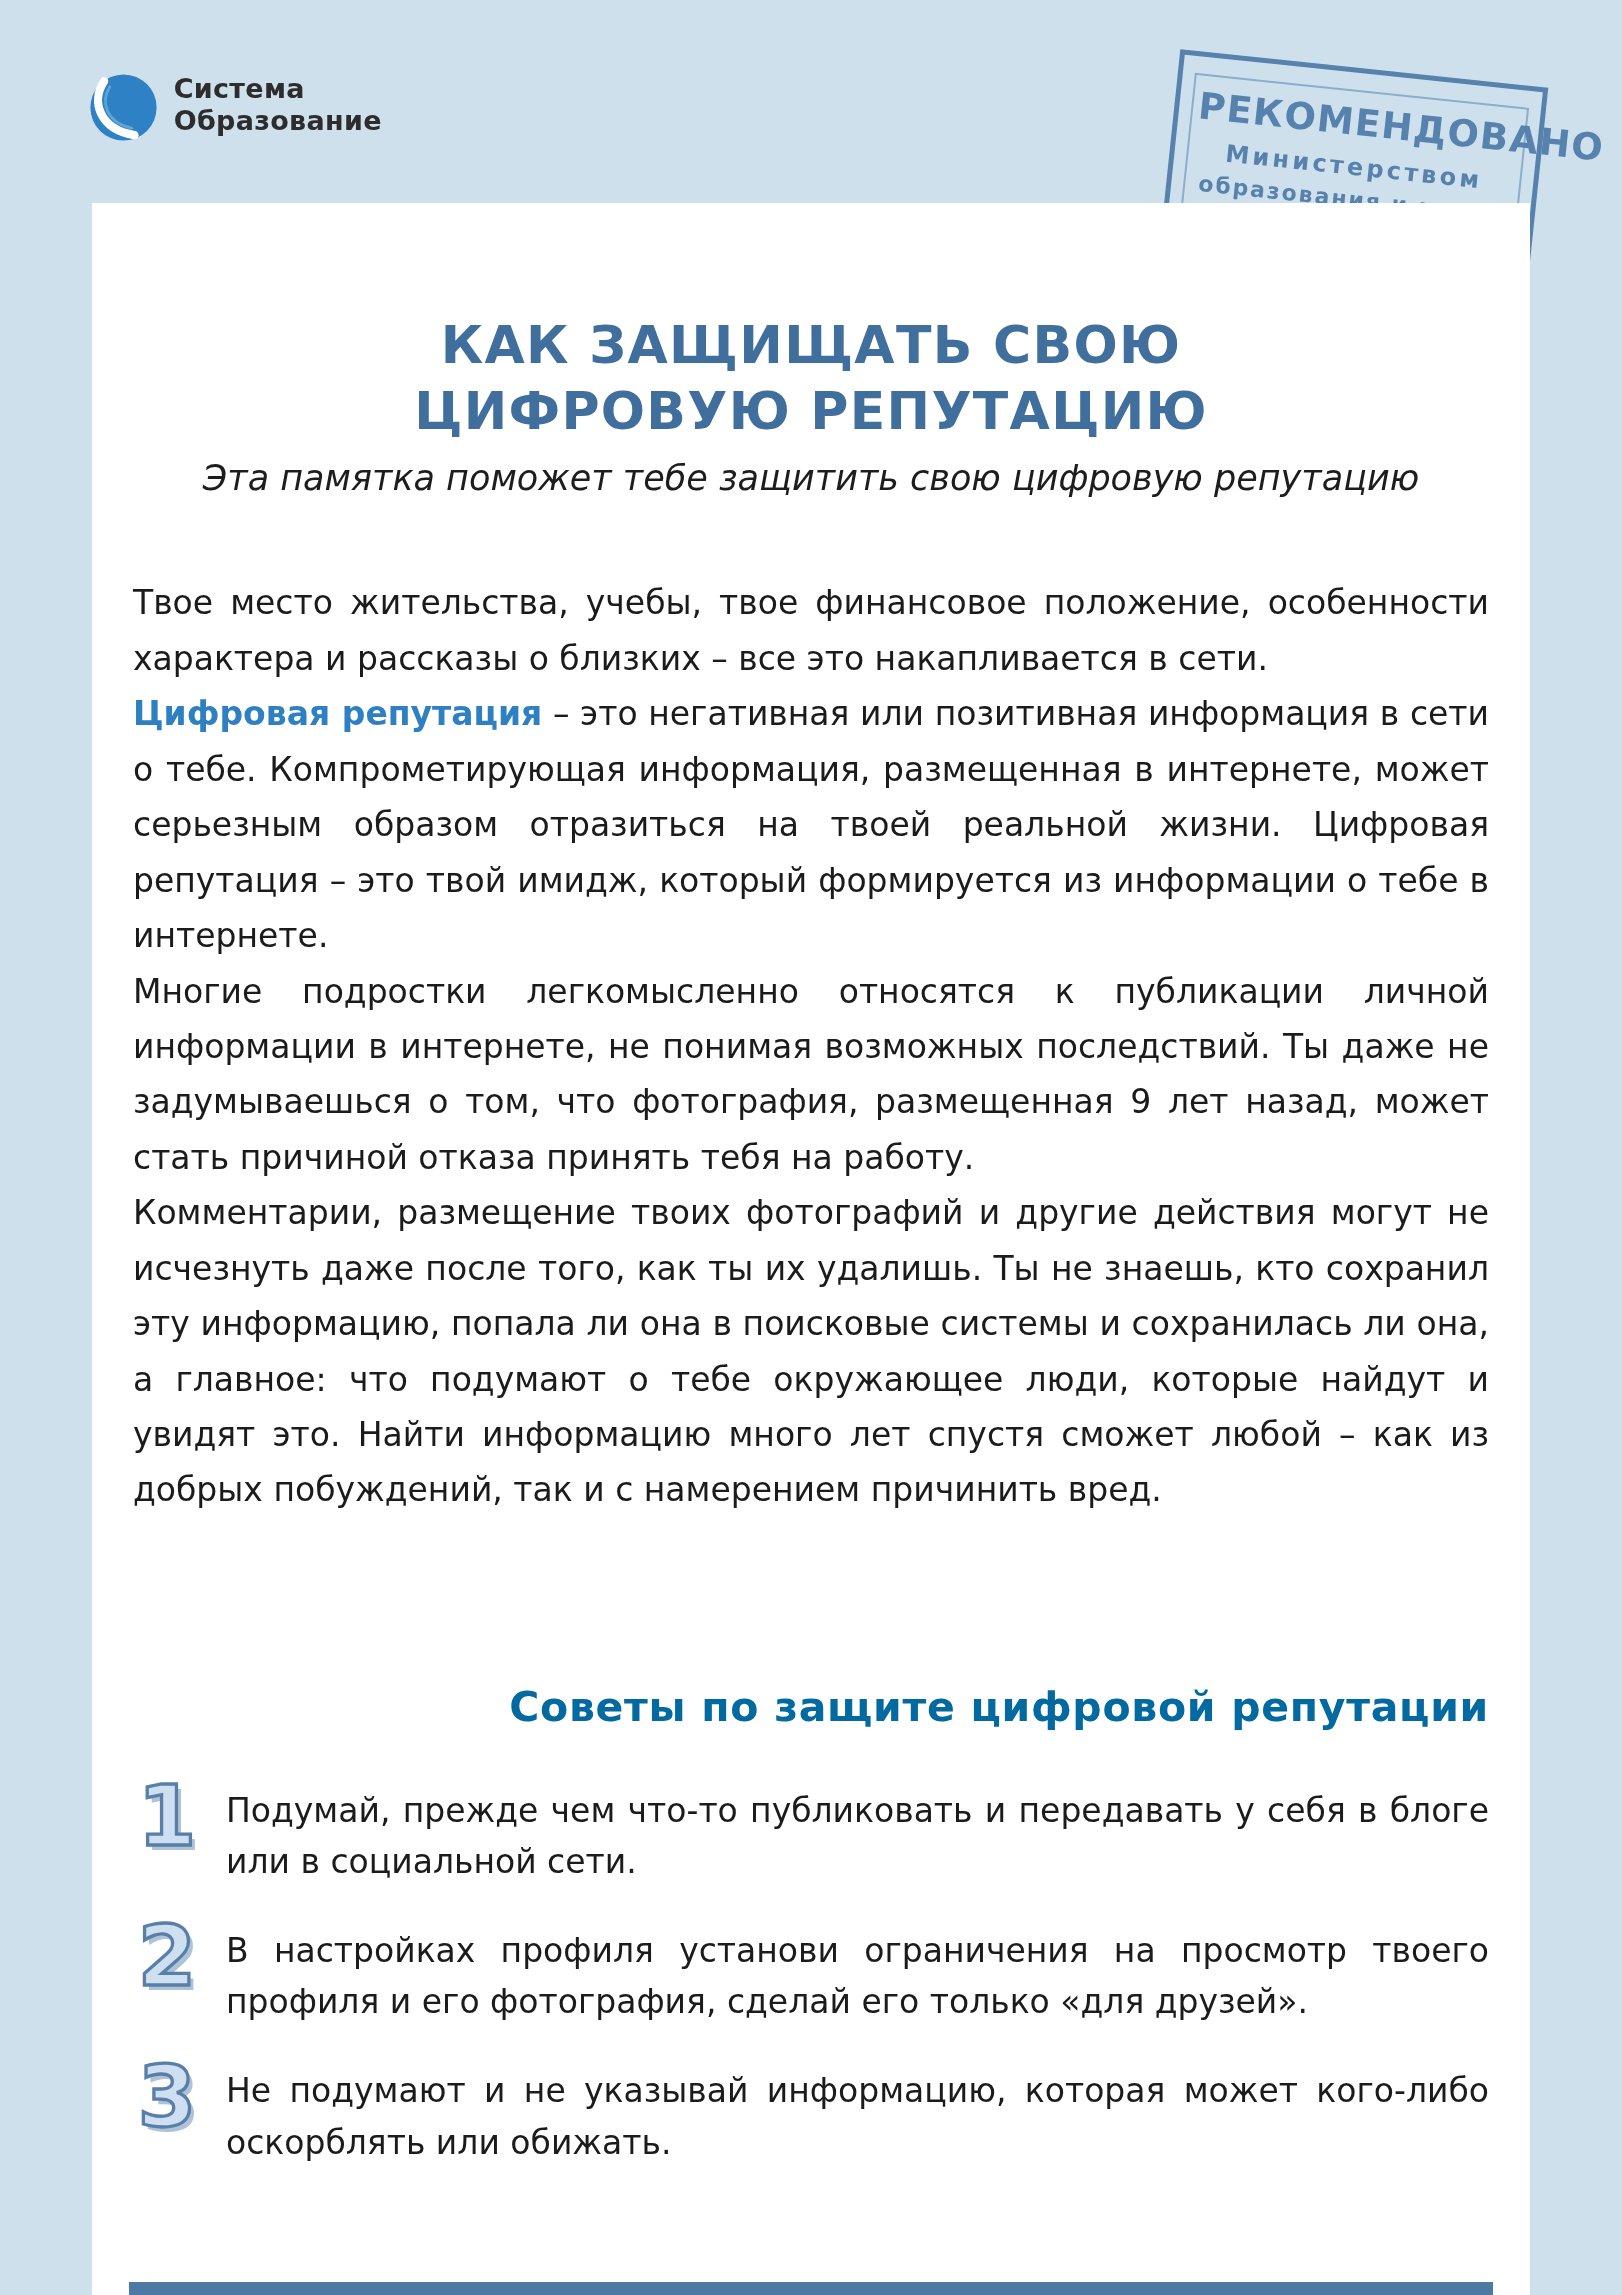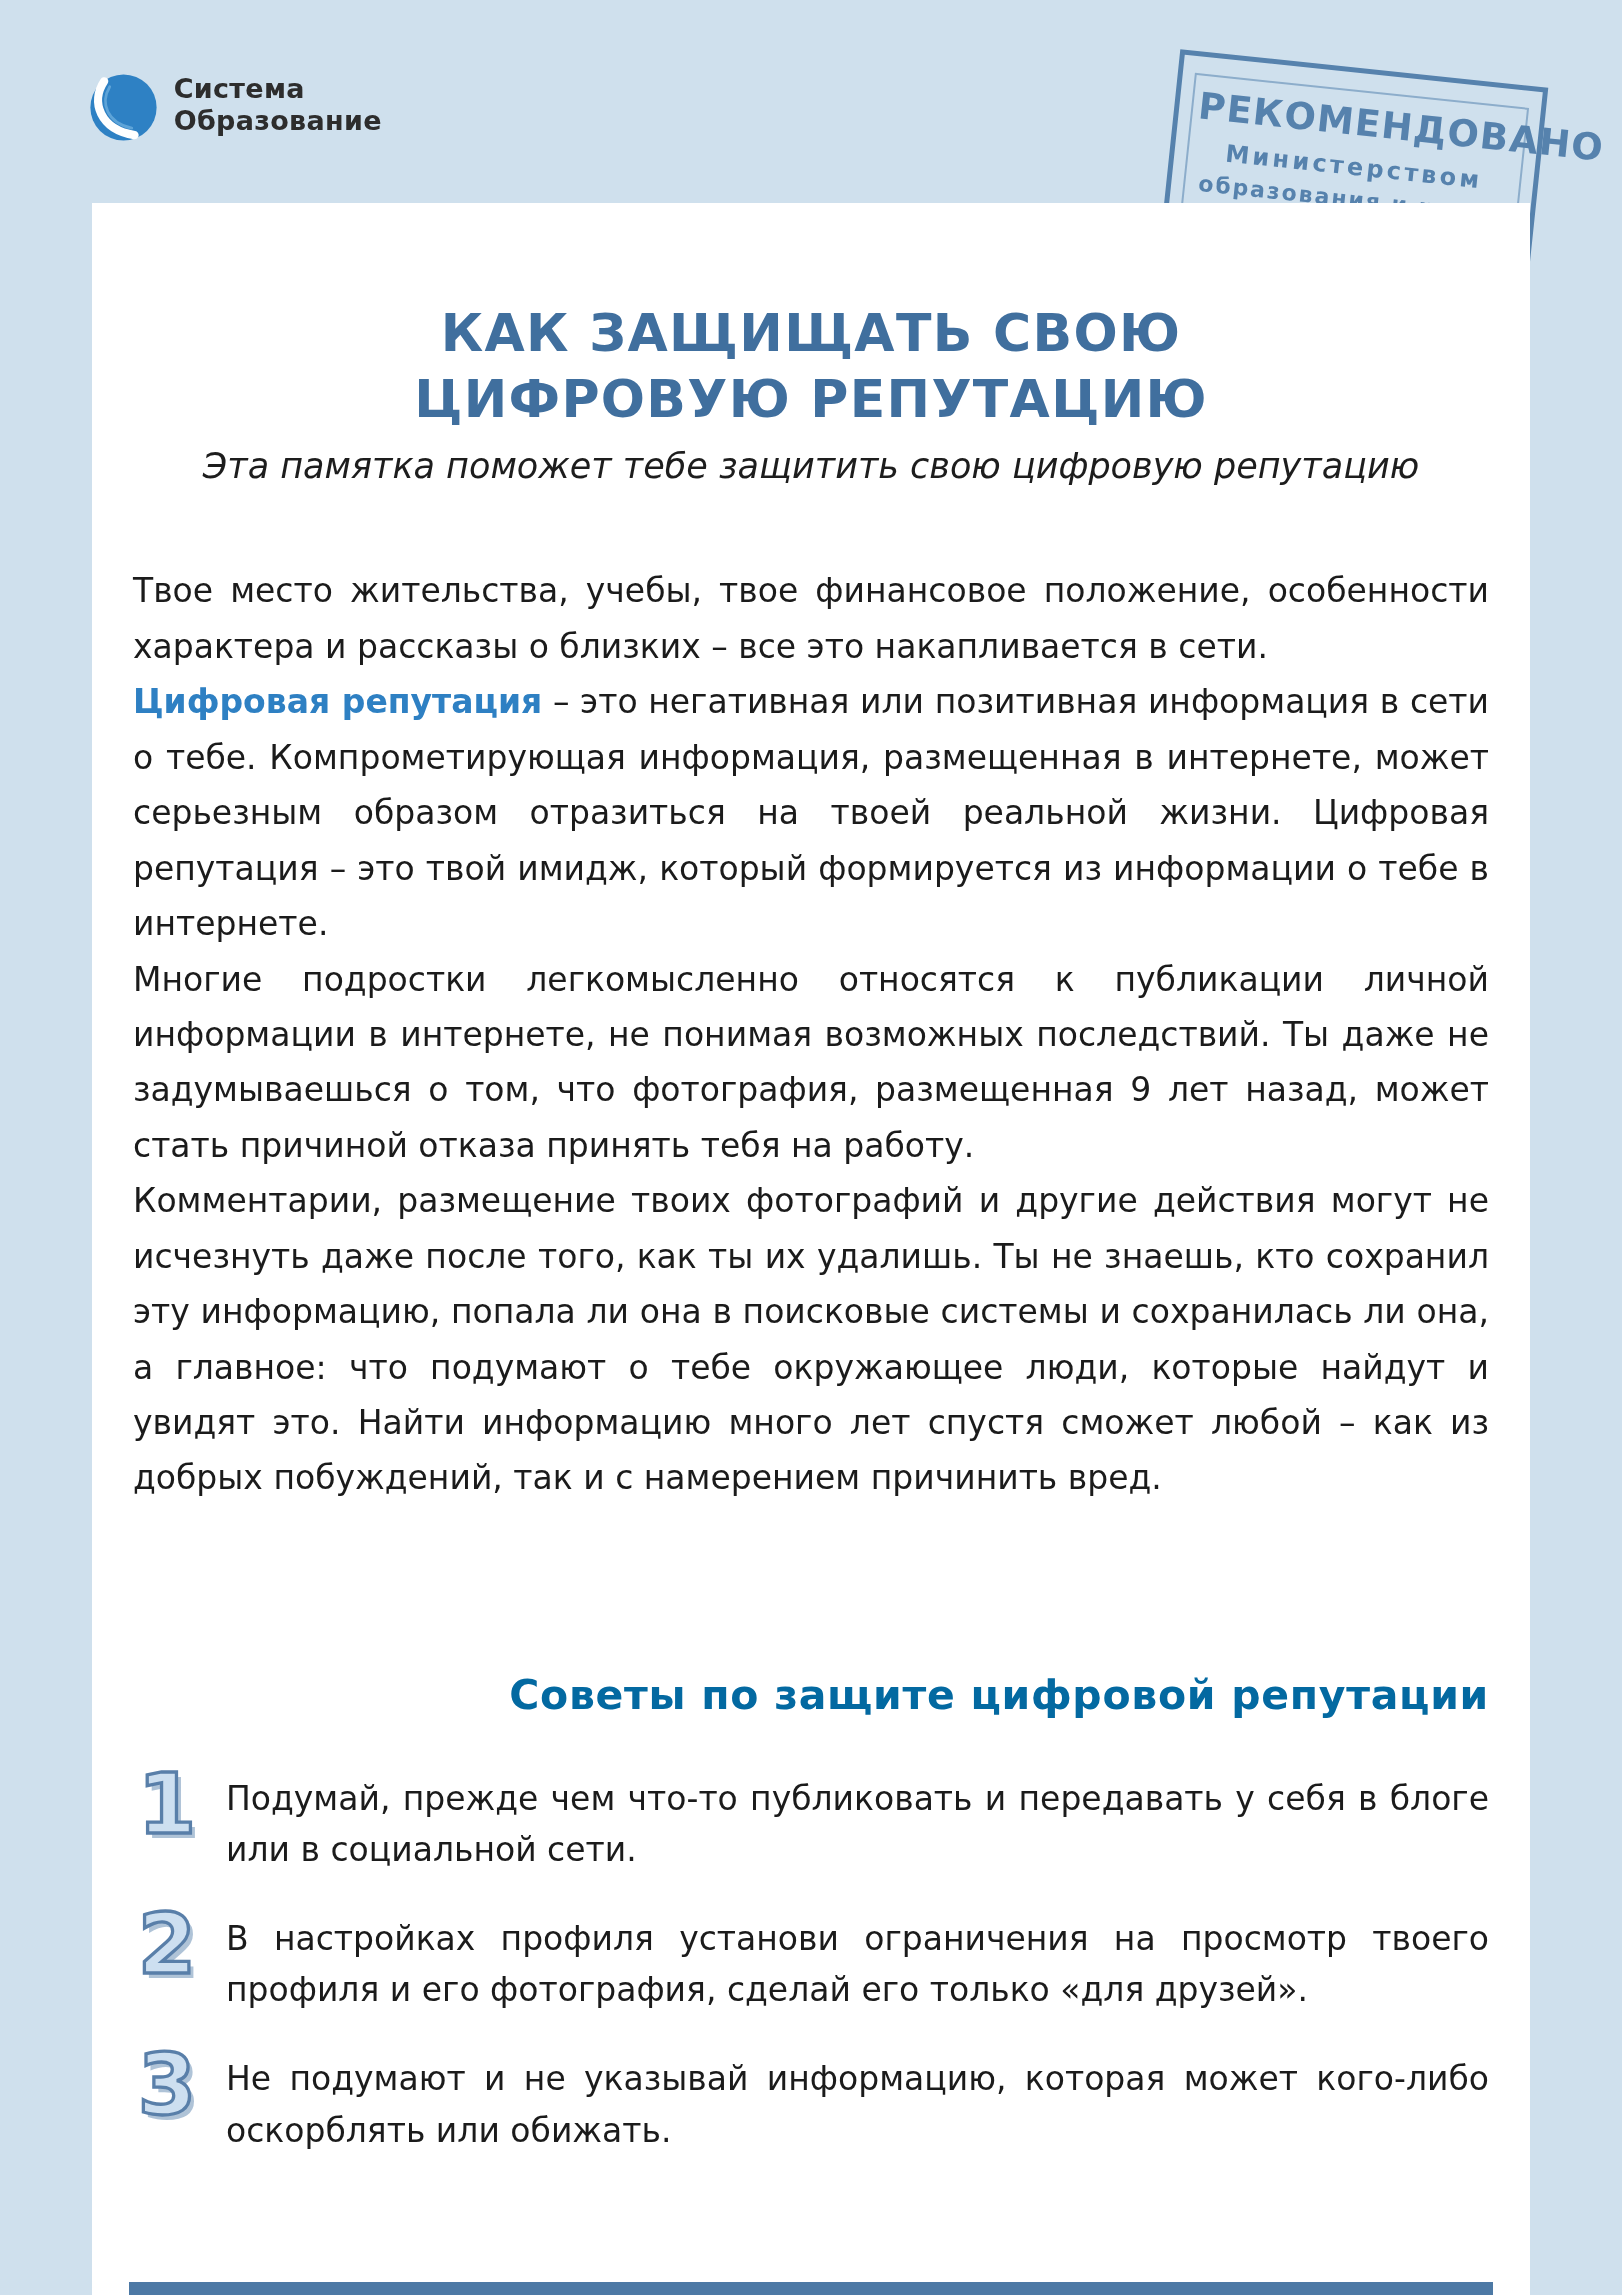--- a/index.html
+++ b/index.html
@@ -29,21 +29,21 @@
   }
   .stamp-inner { border:2px solid rgba(77,123,169,0.55); padding:9.2px 5.2px 10.5px; }
   .stamp-line1 { font-size:37px; font-weight:bold; letter-spacing:1.3px; }
   .stamp-line2 { font-size:24px; font-weight:bold; letter-spacing:3.3px; margin-top:9.2px; }
   .stamp-line3 { font-size:22px; font-weight:bold; letter-spacing:2px; margin-top:5.2px; }
 
   
   .card {
     position:absolute; top:203px; left:92px; right:92px; bottom:0;
     background:#ffffff;
-    padding:0 41px;
+    padding:12px 41px;
   }
 
   .title {
     margin-top:97px;
     text-align:center;
     color:#406f9e;
     font-size:52px;
     font-weight:bold;
     line-height:1.27;
     letter-spacing:1.3px;

